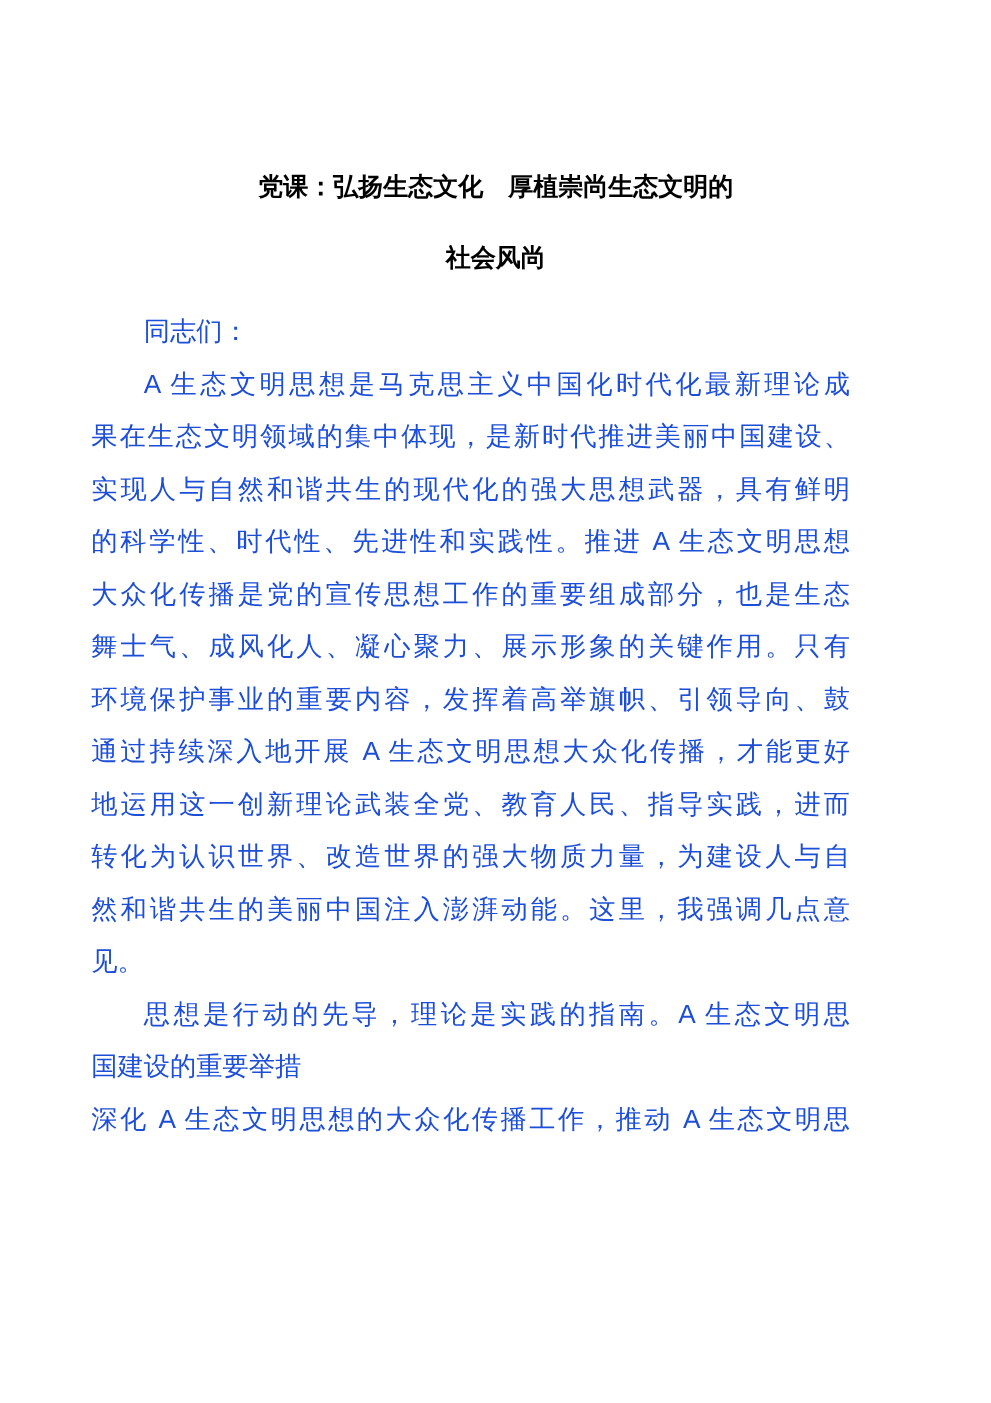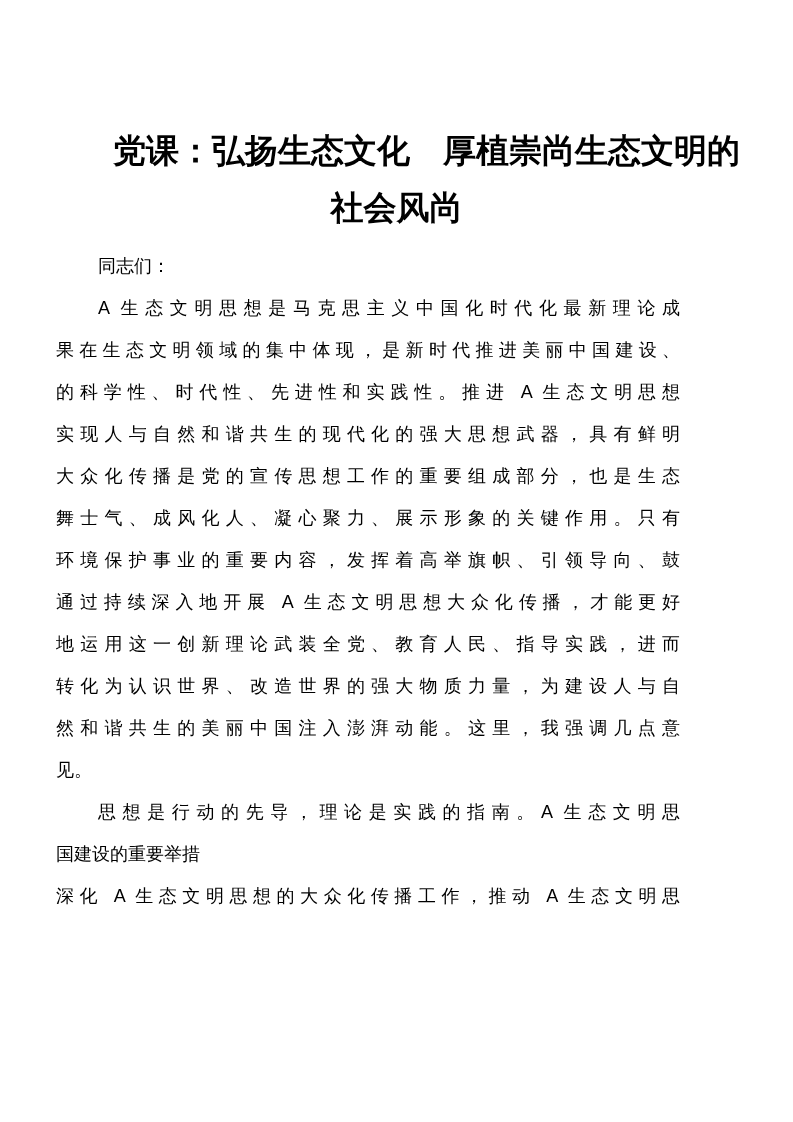--- a/index.html
+++ b/index.html
@@ -13,34 +13,34 @@
     height: 1122px;
     margin: 0;
     background: #ffffff;
     color: #000000;
     overflow: hidden;
   }
   .doc-title {
     margin: 122px 113px 0 113px;
     font-family: "Liberation Sans", serif;
     font-weight: 700;
-    font-size: 33px;
+    font-size: 20px;
     line-height: 57px;
     text-align: center;
     color: #000000;
   }
   .title-line {
     white-space: nowrap;
   }
   .doc-body {
-    margin: 9px 113px 0 56px;
+    margin: 9px 113px 0 73px;
     font-family: "Liberation Sans", serif;
-    font-size: 18px;
+    font-size: 21px;
     line-height: 42px;
-    color: #000000;
+    color: #1d4ed8;
   }
   .line {
     height: 42px;
     text-align: justify;
     text-align-last: justify;
   }
   .line.indent {
     padding-left: 42px;
   }
   .line.last {
@@ -52,22 +52,22 @@
 
 <div class="page">
   <div class="doc-title">
       <div class="title-line">党课：弘扬生态文化　厚植崇尚生态文明的</div>
       <div class="title-line">社会风尚</div>
     </div>
   <div class="doc-body">
       <div class="line indent last">同志们：</div>
       <div class="line indent">A 生态文明思想是马克思主义中国化时代化最新理论成</div>
       <div class="line">果在生态文明领域的集中体现，是新时代推进美丽中国建设、</div>
+      <div class="line">实现人与自然和谐共生的现代化的强大思想武器，具有鲜明</div>
       <div class="line">的科学性、时代性、先进性和实践性。推进 A 生态文明思想</div>
-      <div class="line">实现人与自然和谐共生的现代化的强大思想武器，具有鲜明</div>
       <div class="line">大众化传播是党的宣传思想工作的重要组成部分，也是生态</div>
       <div class="line">舞士气、成风化人、凝心聚力、展示形象的关键作用。只有</div>
       <div class="line">环境保护事业的重要内容，发挥着高举旗帜、引领导向、鼓</div>
       <div class="line">通过持续深入地开展 A 生态文明思想大众化传播，才能更好</div>
       <div class="line">地运用这一创新理论武装全党、教育人民、指导实践，进而</div>
       <div class="line">转化为认识世界、改造世界的强大物质力量，为建设人与自</div>
       <div class="line">然和谐共生的美丽中国注入澎湃动能。这里，我强调几点意</div>
       <div class="line last">见。</div>
       <div class="line indent">思想是行动的先导，理论是实践的指南。A 生态文明思</div>
       <div class="line last">国建设的重要举措</div>

